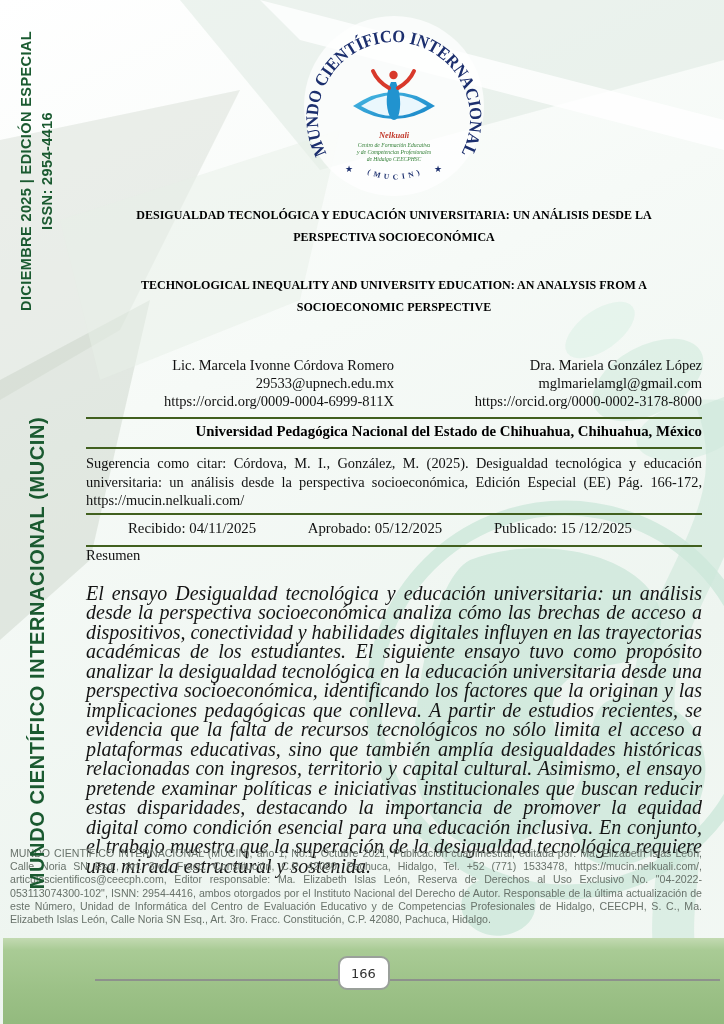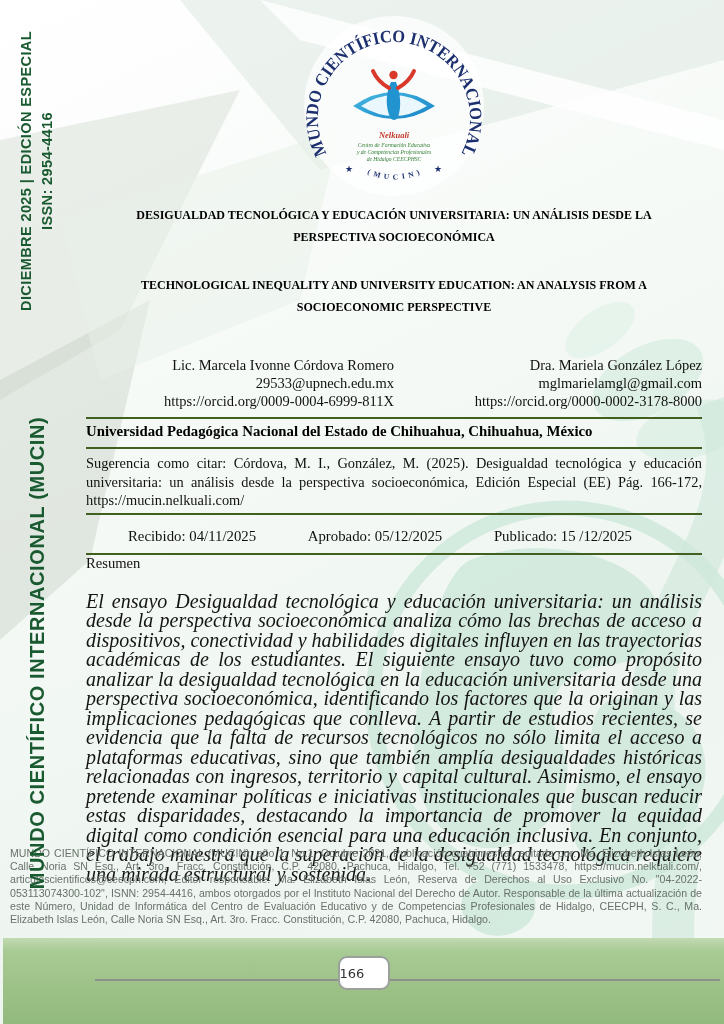--- a/index.html
+++ b/index.html
@@ -36,25 +36,25 @@
 
   .authors { display:flex; margin-top:38px; }
   .author { width:50%; text-align:right; font-size:14.5px; line-height:18px; color:#111; }
 
   .rule { border:none; border-top:2px solid #41601f; margin:0; }
   .rule-1 { margin-top:7px; }
   .rule-2 { margin-top:4px; }
   .rule-3 { margin-top:3px; }
   .rule-4 { margin-top:4px; }
 
-  .affiliation { text-align:left; font-weight:bold; font-size:14.8px; padding:4px 0 3px 0; color:#000; }
+  .affiliation { text-align:right; font-weight:bold; font-size:14.8px; padding:4px 0 3px 0; color:#000; }
 
   .citation { margin-top:5px; font-size:14.4px; line-height:18.5px; text-align:justify; color:#111; }
 
-  .dates { display:flex; justify-content:space-between; padding:13px 70px 4px 42px; font-size:14.8px; color:#111; }
+  .dates { display:flex; justify-content:space-between; padding:5px 70px 4px 42px; font-size:14.8px; color:#111; }
 
   .abstract-heading { font-size:14.6px; color:#111; }
   .abstract-body { margin-top:20px; font-size:20px; line-height:19.5px; text-align:justify; color:#141414;font-style:italic; }
 
   .keywords { margin-top:24px; font-size:14.4px; line-height:19px; color:#111; }
   .keywords b { font-weight:bold; }
 
   .footer-legal {
     position:absolute; left:10px; right:22px; top:847px; z-index:2;
     font-family:"Liberation Sans", sans-serif; font-size:10.6px; line-height:13.2px;
@@ -62,21 +62,21 @@
   }
 
   .bottom-band {
     position:absolute; left:3px; right:0; top:938px; bottom:0; z-index:2;
     background:linear-gradient(180deg,#c3dab2 0%,#a9cb95 14%,#9cc187 60%,#93ba7e 100%);
   }
   .band-line { position:absolute; left:92px; right:4px; top:41px; height:2px; background:#8d918c; }
   .page-pill {
     position:absolute; left:50%; transform:translateX(-50%); top:18px;
     width:52px; height:34px; background:#ffffff; border:2px solid #9aa09a; border-radius:9px;
-    display:flex; align-items:center; 
+    display:flex; align-items:center; justify-content:center;
     font-family:"DejaVu Sans", sans-serif; font-size:13px; color:#333;
   }
 </style>
 </head>
 <body>
 
 <div class="page">
 
   <svg class="bg-art" width="724" height="1024" viewBox="0 0 724 1024">
 

